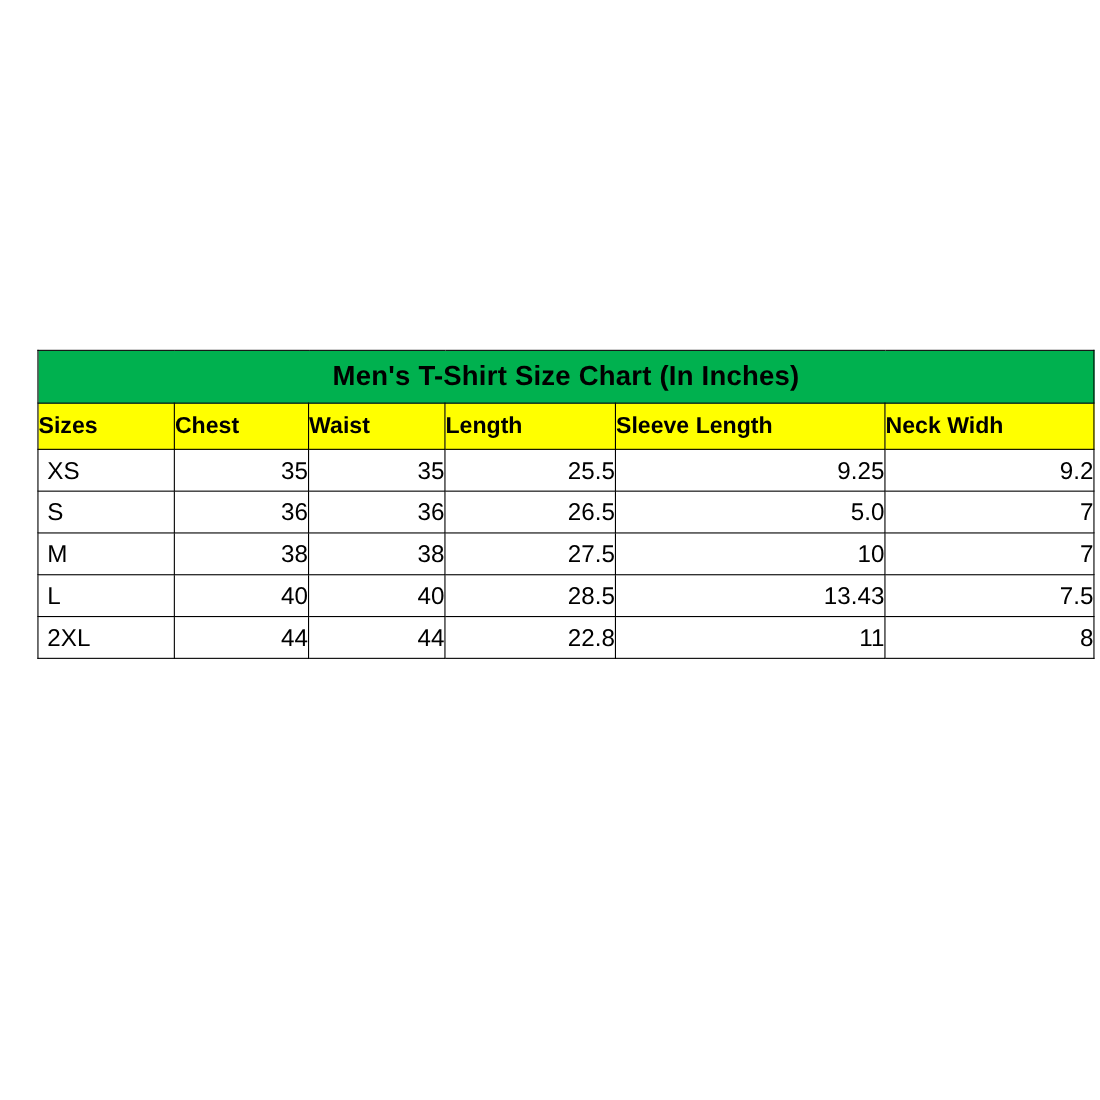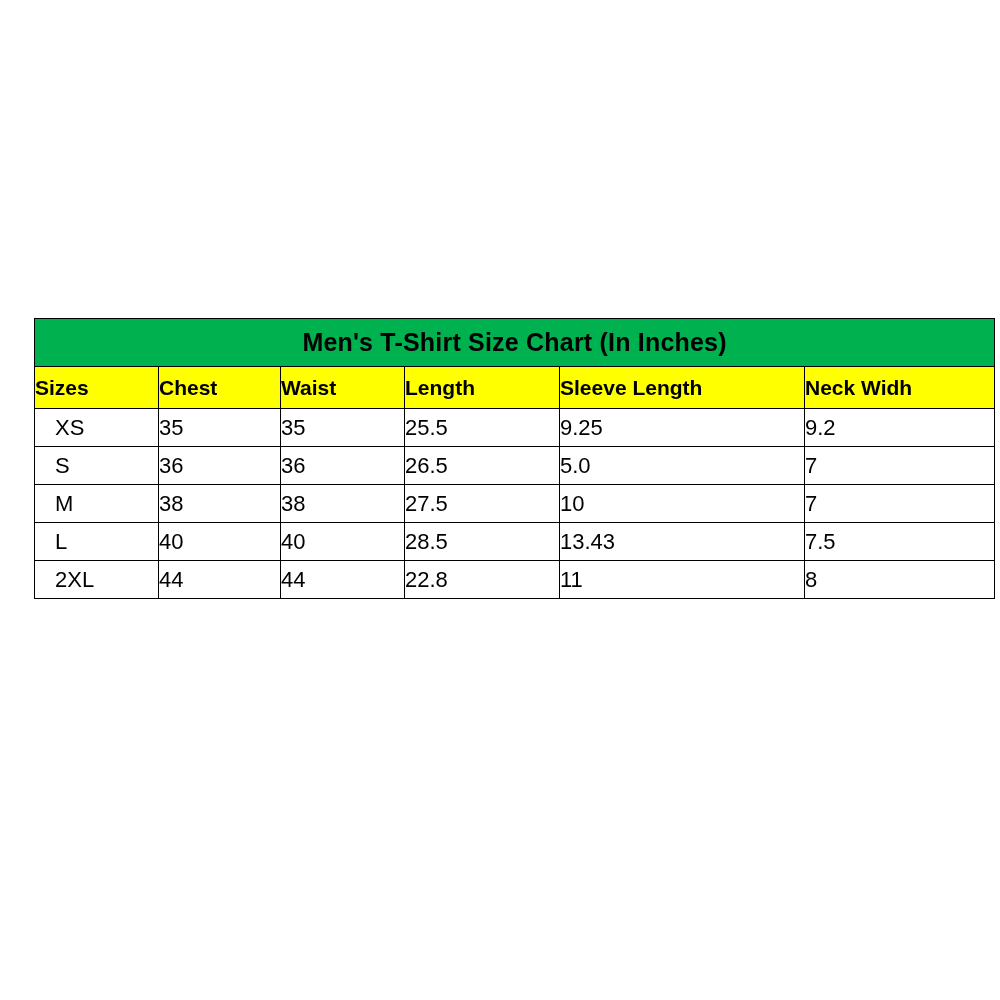--- a/index.html
+++ b/index.html
@@ -60,26 +60,26 @@
     font-size: 21px;
     font-weight: bold;
     height: 42px;
     text-align: left;
     padding-left: 10px;
   }
   .body-cell {
     font-size: 22px;
     color: #000000;
     height: 38px;
-    text-align: left;
+    text-align: right;
     font-weight: normal;
   }
   .body-cell.size-label {
     text-align: left;
-    padding-left: 20px;
+    padding-left: 8px;
   }
 </style>
 </head>
 <body>
 
 <div class="page">
   <div class="chart-wrap">
     <table class="size-chart">
       <colgroup>
         <col class="c-size">

